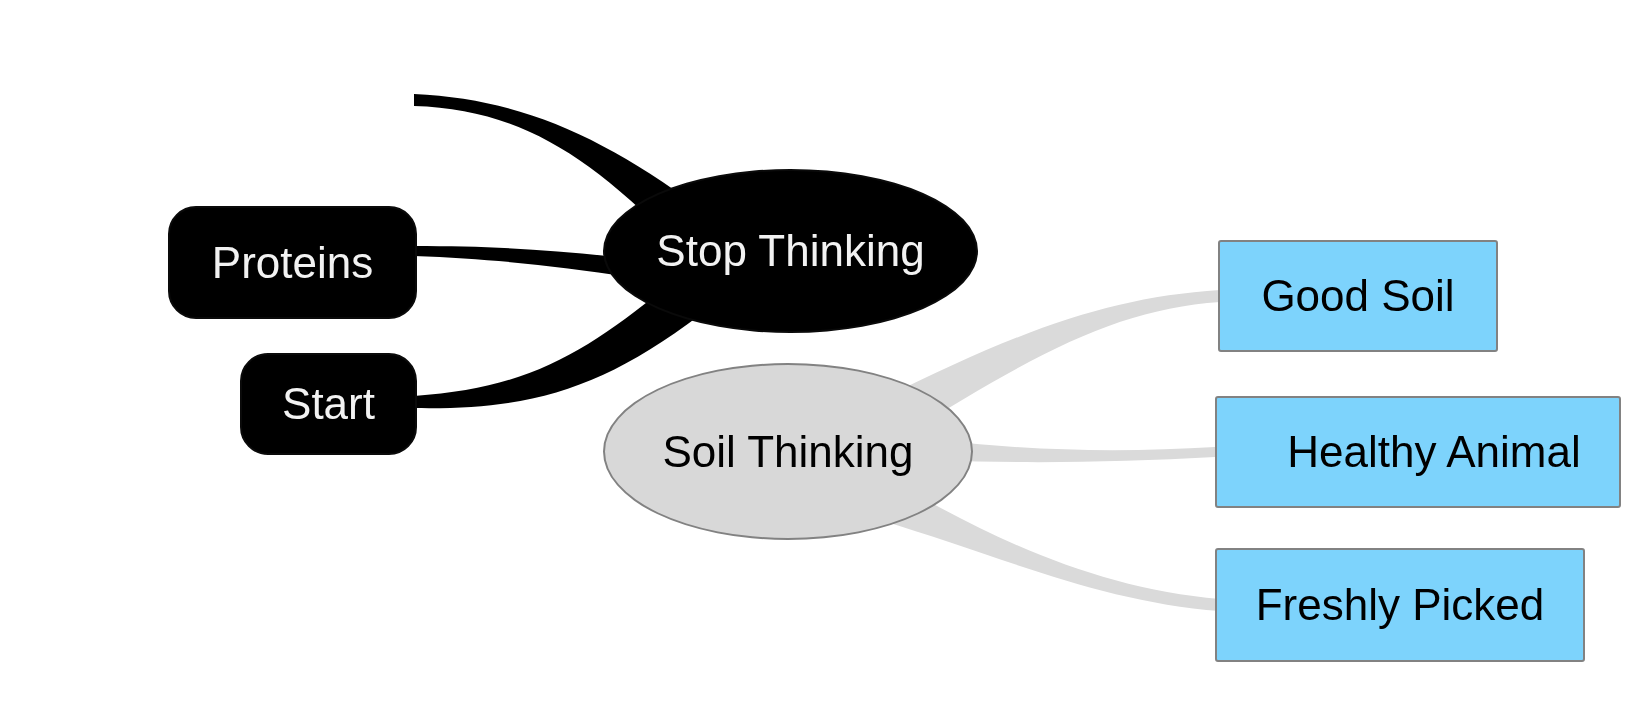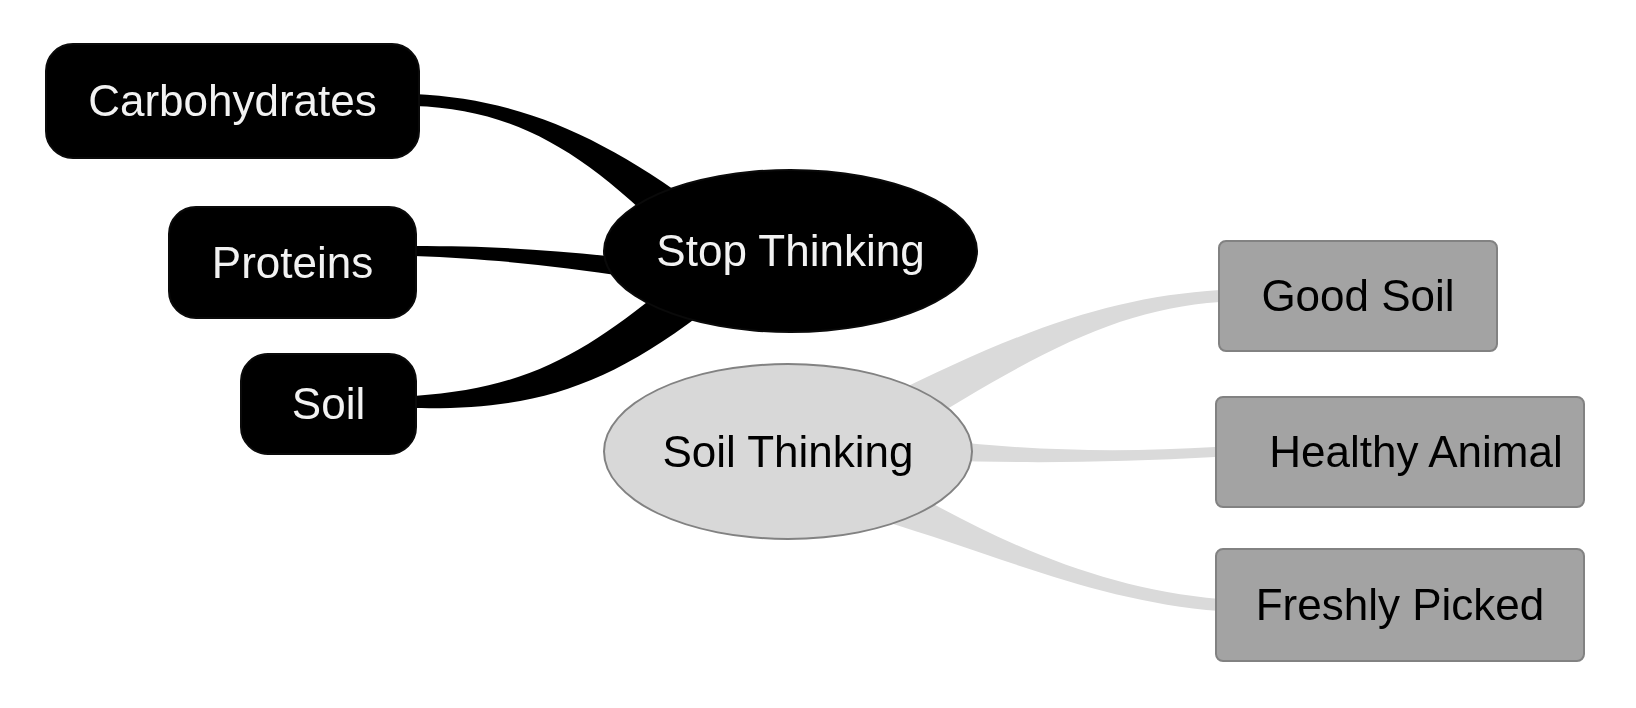--- a/index.html
+++ b/index.html
@@ -40,65 +40,62 @@
     border-radius: 28px;
     border: 2px solid #0a0a0a;
   }
   .node-black-ellipse {
     background: #000000;
     color: #f2f2f2;
     border-radius: 50%;
     border: 2px solid #0a0a0a;
   }
   .node-gray-rect {
-    background: #a3a3a3;
+    background: #7dd3fc;
     color: #000000;
-    border-radius: 8px;
+    border-radius: 3px;
     border: 2px solid #828282;
   }
   .node-gray-ellipse {
     background: #d8d8d8;
     color: #000000;
     border-radius: 50%;
     border: 2px solid #828282;
   }
   
   #node-carbohydrates { left: 45px;  top: 43px;  width: 375px; height: 116px; }
   #node-proteins      { left: 168px; top: 200px; width: 249px; height: 113px; margin-top: 6px; }
   #node-fats          { left: 240px; top: 353px; width: 177px; height: 102px; }
   #node-stop          { left: 603px; top: 169px; width: 375px; height: 164px; }
   #node-start         { left: 603px; top: 363px; width: 370px; height: 177px; }
   #node-good-soil     { left: 1218px; top: 240px; width: 280px; height: 112px; }
-  #node-healthy-animal{ left: 1215px; top: 396px; width: 370px; height: 112px; padding-left: 32px; }
+  #node-healthy-animal{ left: 1215px; top: 396px; width: 406px; height: 112px; padding-left: 32px; }
   #node-freshly-picked{ left: 1215px; top: 548px; width: 370px; height: 114px; }
 </style>
 </head>
 <body>
 
 <div class="canvas">
 
   <svg class="links" viewBox="0 0 1636 708" xmlns="http://www.w3.org/2000/svg">
     <path d="M 414,94 C 520,99 600,135 700,208 L 672,240 C 585,152 515,109 414,106 Z" fill="#000000"></path>
     <path d="M 414,246 C 495,246 560,250 632,259 L 630,277 C 555,266 495,259 414,256 Z" fill="#000000"></path>
     <path d="M 414,396 C 530,388 585,352 665,288 L 700,315 C 600,390 530,410 414,408 Z" fill="#000000"></path>
     <path d="M 1220,290 C 1110,297 1020,330 880,400 L 902,437 C 1040,350 1120,309 1220,302 Z" fill="#dadada"></path>
     <path d="M 940,440 C 1040,452 1130,452 1215,447 L 1215,457 C 1120,462 1030,464 935,460 Z" fill="#dadada"></path>
     <path d="M 912,492 C 1010,548 1110,590 1220,599 L 1220,611 C 1100,602 1000,556 880,520 Z" fill="#dadada"></path>
   </svg>
 
-  <div class="node node-black-rect" id="node-carbohydrates">
-    <span>Carbohydrates</span>
-  </div>
 
   <div class="node node-black-rect" id="node-proteins">
     <span>Proteins</span>
   </div>
 
   <div class="node node-black-rect" id="node-fats">
-    <span>Soil</span>
+    <span>Start</span>
   </div>
 
   <div class="node node-black-ellipse" id="node-stop">
     <span>Stop Thinking</span>
   </div>
 
   <div class="node node-gray-ellipse" id="node-start">
     <span>Soil Thinking</span>
   </div>
 

